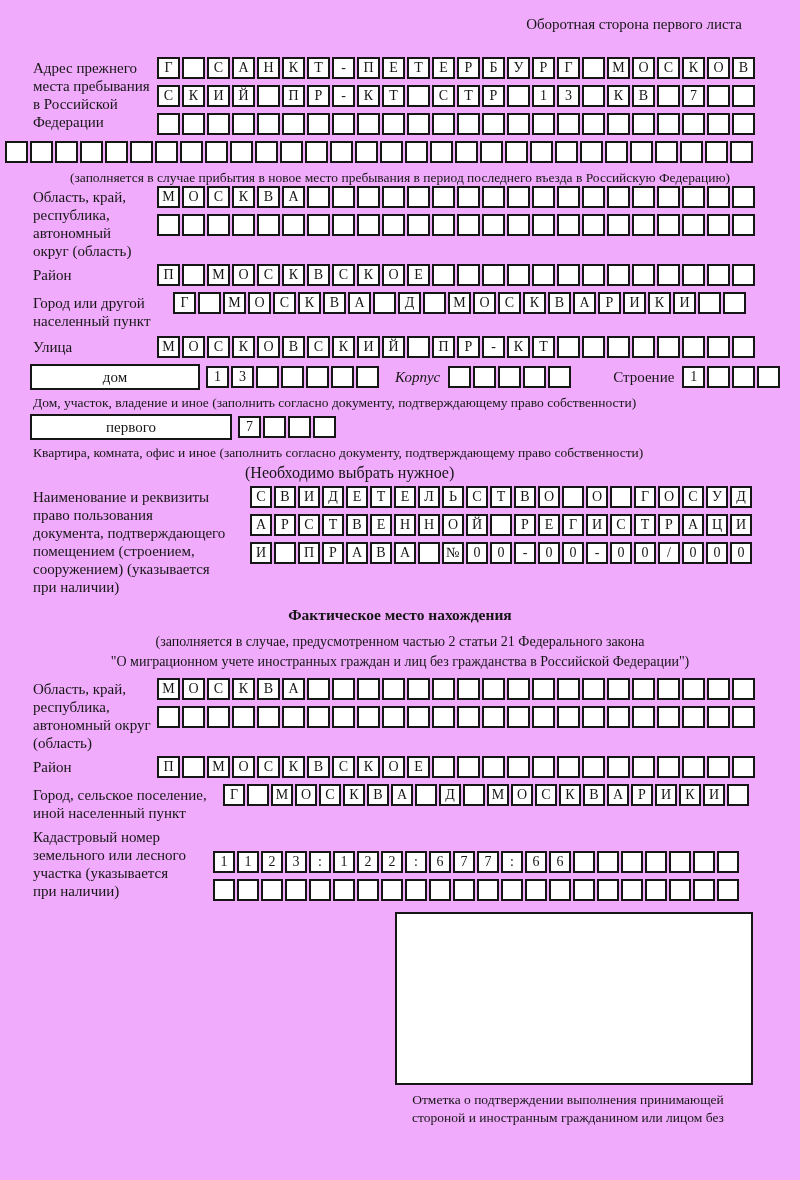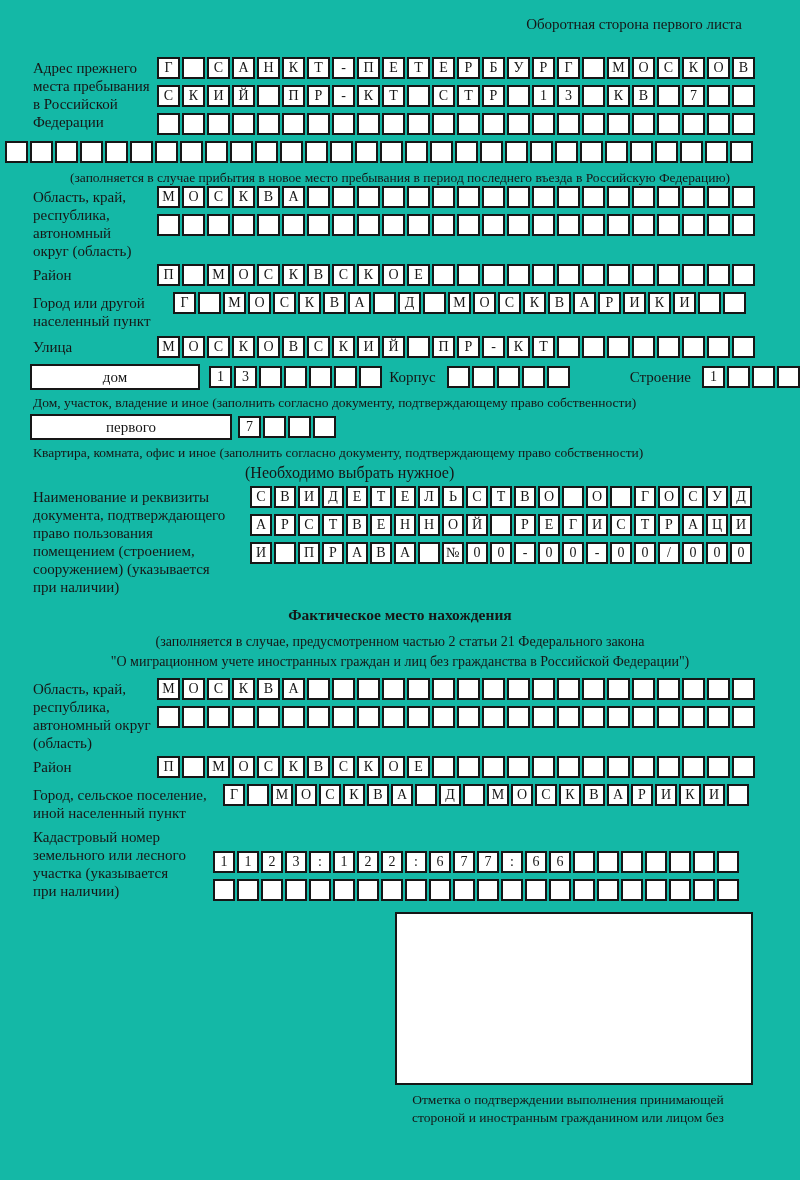--- a/index.html
+++ b/index.html
@@ -1,17 +1,17 @@
 <!DOCTYPE html>
 <html><head>
 <meta charset="utf-8">
 <style>
   html,body{margin:0;padding:0;background:#fff;}
   body{width:800px;height:1180px;overflow:hidden;font-family:"Liberation Serif","DejaVu Serif",serif;color:#161616;}
-  .page{position:relative;width:800px;height:1180px;background:#14b8a6;padding-top:16px;box-sizing:border-box;}
+  .page{position:relative;width:800px;height:1180px;background:#f0abfc;padding-top:16px;box-sizing:border-box;}
   .page-note{text-align:right;padding-right:58px;font-size:15px;}
   .frow{display:flex;margin-left:33px;align-items:flex-start;}
   .flabel{flex:0 0 auto;font-size:15px;line-height:18px;padding-top:2px;}
   .w124{width:124px;}
   .w140{width:140px;}
   .w190{width:190px;}
   .w180{width:180px;}
   .w217{width:217px;}
   .grids{flex:0 0 auto;}
   .grid{display:flex;gap:2px;margin-bottom:6px;}
@@ -313,40 +313,40 @@
         <div class="cell"></div>
         <div class="cell"></div>
         <div class="cell"></div>
         <div class="cell"></div>
         <div class="cell"></div>
         <div class="cell"></div>
         <div class="cell"></div>
       </div>
   </div>
 
-  <div class="house-row" style="margin-top:6px;justify-content:space-between;">
+  <div class="house-row" style="margin-top:6px;">
     <div class="wbox" style="width:170px;margin-right:6px;">дом</div>
     <div class="grid">
         <div class="cell">1</div>
         <div class="cell">3</div>
         <div class="cell"></div>
         <div class="cell"></div>
         <div class="cell"></div>
         <div class="cell"></div>
         <div class="cell"></div>
       </div>
-    <div class="hlabel" style="padding-left:4px;">Корпус</div>
+    <div class="hlabel" style="padding-left:16px;font-style:italic;">Корпус</div>
     <div class="grid">
         <div class="cell"></div>
         <div class="cell"></div>
         <div class="cell"></div>
         <div class="cell"></div>
         <div class="cell"></div>
       </div>
-    <div class="hlabel" style="padding-left:57px;">Строение</div>
+    <div class="hlabel" style="padding-left:42px;">Строение</div>
     <div class="grid">
         <div class="cell">1</div>
         <div class="cell"></div>
         <div class="cell"></div>
         <div class="cell"></div>
       </div>
   </div>
   <div class="caption">Дом, участок, владение и иное (заполнить согласно документу, подтверждающему право собственности)</div>
 
   <div class="house-row">
@@ -358,22 +358,22 @@
         <div class="cell"></div>
       </div>
   </div>
   <div class="caption">Квартира, комната, офис и иное (заполнить согласно документу, подтверждающему право собственности)</div>
 
   <div class="hint">(Необходимо выбрать нужное)</div>
 
   <div class="frow" style="margin-top:4px;">
     <div class="flabel w217">
       <div>Наименование и реквизиты</div>
+      <div>право пользования</div>
       <div>документа, подтверждающего</div>
-      <div>право пользования</div>
       <div>помещением (строением,</div>
       <div>сооружением) (указывается</div>
       <div>при наличии)</div>
     </div>
     <div class="grids grid-sm">
       <div class="grid">
           <div class="cell">С</div>
           <div class="cell">В</div>
           <div class="cell">И</div>
           <div class="cell">Д</div>

